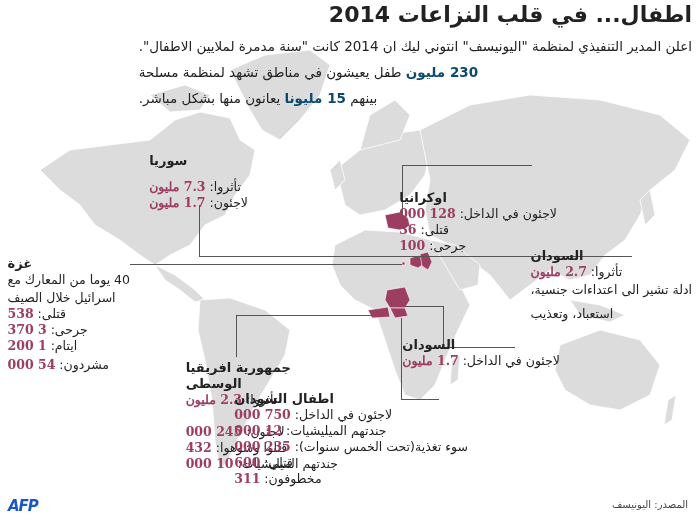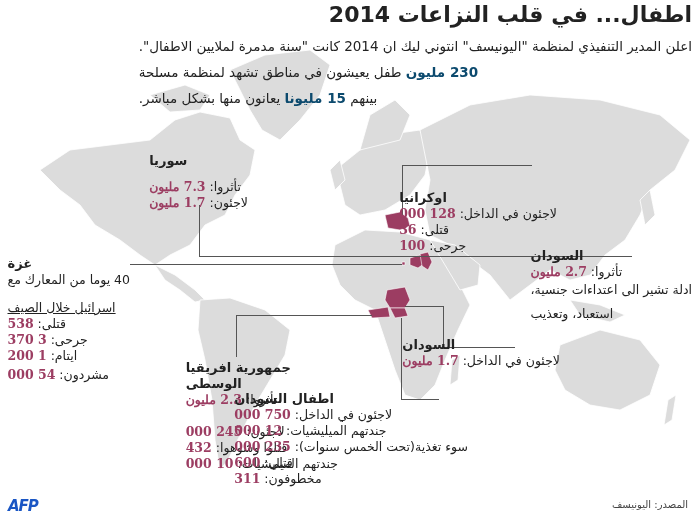--- a/index.html
+++ b/index.html
@@ -96,21 +96,21 @@
 <div class="rtl blk" style="right:143px;top:157px;margin-top:33px;">
   <div class="name">اوكرانيا</div>
   <div><span>لاجئون في الداخل: </span><span class="val">128 000</span></div>
   <div><span>قتلى: </span><span class="val">36</span></div>
   <div><span>جرحى: </span><span class="val">100</span></div>
 </div>
 
 <div class="rtl blk" style="right:570px;top:256px;">
   <div class="name">غزة</div>
   <div>40 يوما من المعارك مع</div>
-  <div style="margin-top:12px;text-decoration:underline;">اسرائيل خلال الصيف</div>
+  <div style="margin-top:2px;">اسرائيل خلال الصيف</div>
   <div><span>قتلى: </span><span class="val">538</span></div>
   <div><span>جرحى: </span><span class="val">3 370</span></div>
   <div><span>ايتام: </span><span class="val">1 200</span></div>
   <div style="margin-top:3px;"><span>مشردون: </span><span class="val">54 000</span></div>
 </div>
 
 <div class="rtl blk" style="right:8px;top:248px;">
   <div class="name">السودان</div>
   <div><span>تأثروا: </span><span class="val">2.7 مليون</span></div>
   <div style="margin-top:2px;">ادلة تشير الى اعتداءات جنسية،</div>

